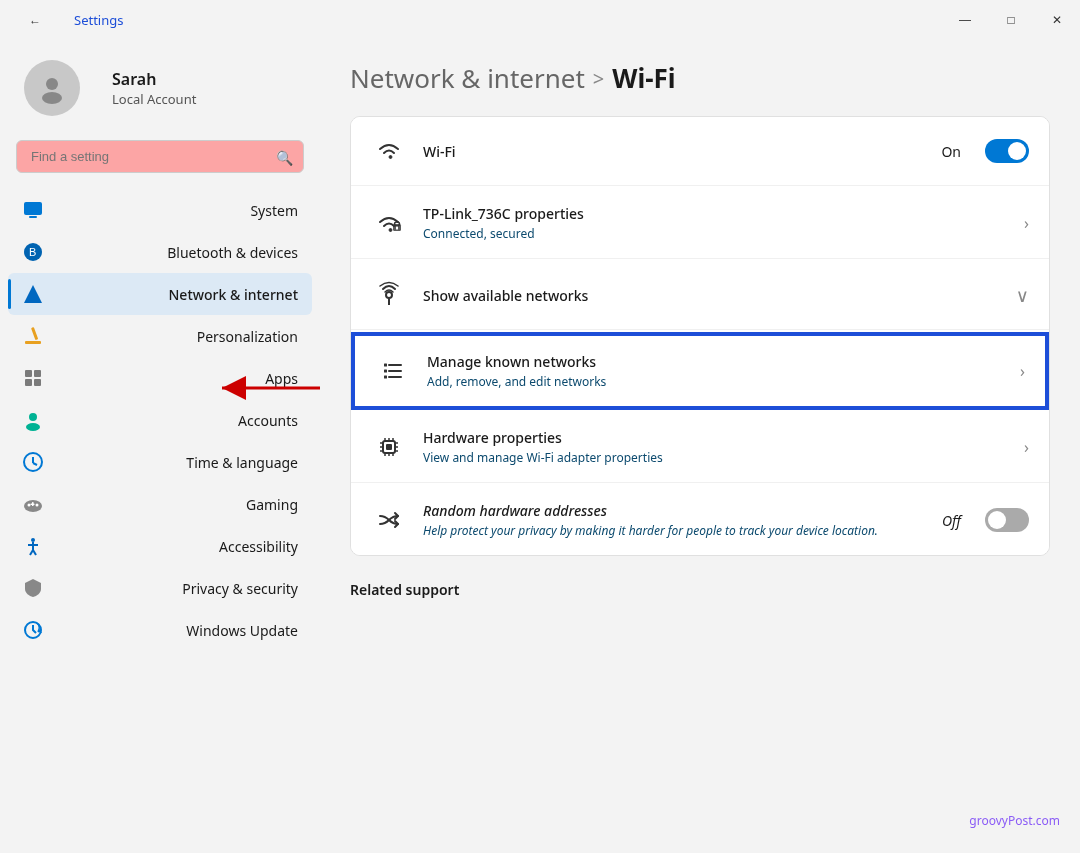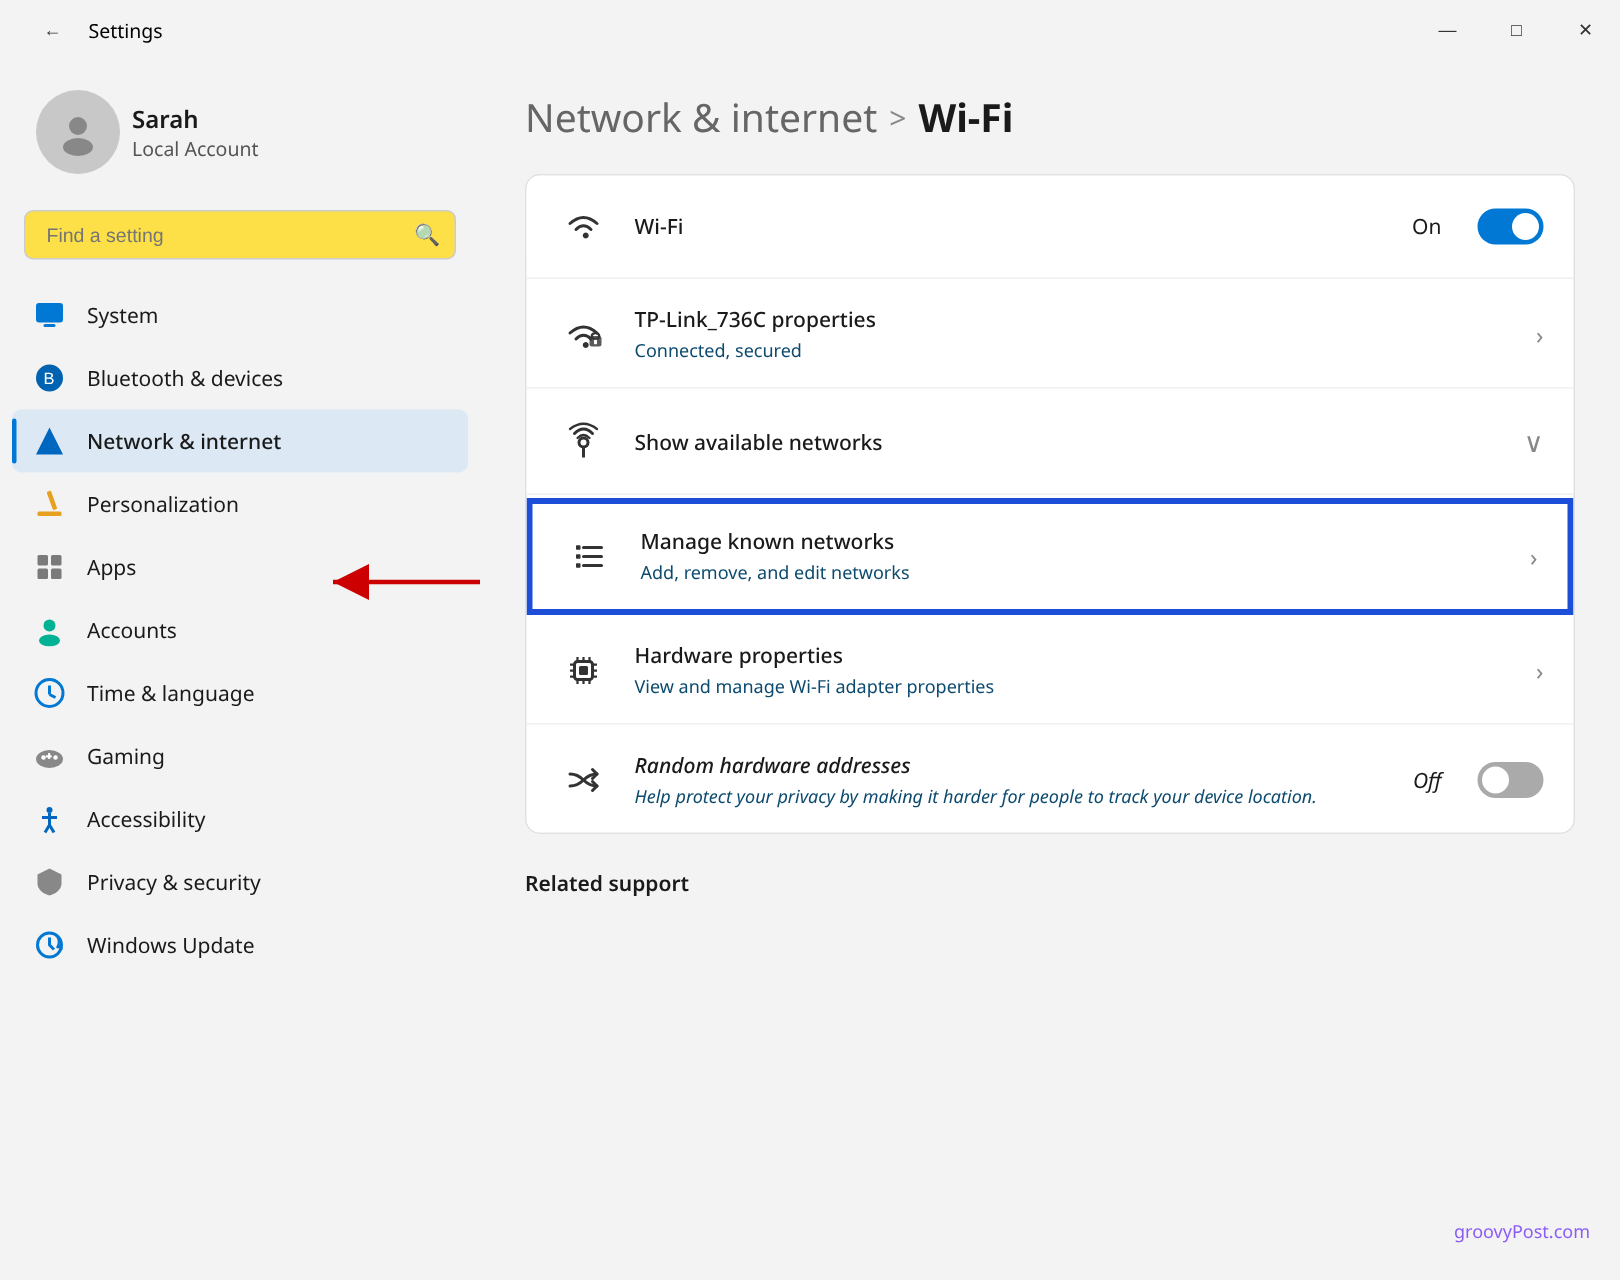--- a/index.html
+++ b/index.html
@@ -16,22 +16,22 @@
     .titlebar {
       background: #f3f3f3;
       height: 40px;
       display: flex;
       align-items: center;
       padding: 0 12px;
       position: relative;
     }
     .titlebar-title {
       font-size: 13px;
-      color: #000000;
-      margin-left: 1px;
+      color: #1d4ed8;
+      margin-left: 16px;
       text-align: right;
     }
     .titlebar-controls {
       position: absolute;
       right: 0;
       top: 0;
       display: flex;
       height: 40px;
     }
     .titlebar-btn {
@@ -63,21 +63,21 @@
       overflow-y: auto;
       display: flex;
       flex-direction: column;
     }
 
     
     .user-profile {
       display: flex;
       align-items: center;
       padding: 20px 20px 20px 24px;
-      gap: 8px;
+      gap: 32px;
     }
     .avatar-circle {
       width: 56px;
       height: 56px;
       border-radius: 50%;
       background: #c8c8c8;
       display: flex;
       align-items: center;
       justify-content: center;
       color: #666;
@@ -97,21 +97,21 @@
     
     .search-box {
       margin: 4px 16px 16px 16px;
       position: relative;
     }
     .search-input {
       width: 100%;
       padding: 8px 36px 8px 14px;
       border: 1px solid #ccc;
       border-radius: 6px;
-      background: #fde047;
+      background: #fca5a5;
       font-size: 13px;
       color: #333;
       outline: none;
     }
     .search-icon-wrapper {
       position: absolute;
       right: 10px;
       top: 50%;
       transform: translateY(-50%);
       color: #666;
@@ -126,20 +126,21 @@
     .nav-item {
       display: flex;
       align-items: center;
       padding: 10px 14px;
       border-radius: 6px;
       cursor: pointer;
       gap: 14px;
       font-size: 14px;
       color: #1a1a1a;
       position: relative;
+      justify-content: space-between;
     }
     .nav-item.active {
       background: #dce9f5;
       font-weight: 500;
     }
     .nav-item.active::before {
       content: '';
       position: absolute;
       left: 0;
       top: 6px;

